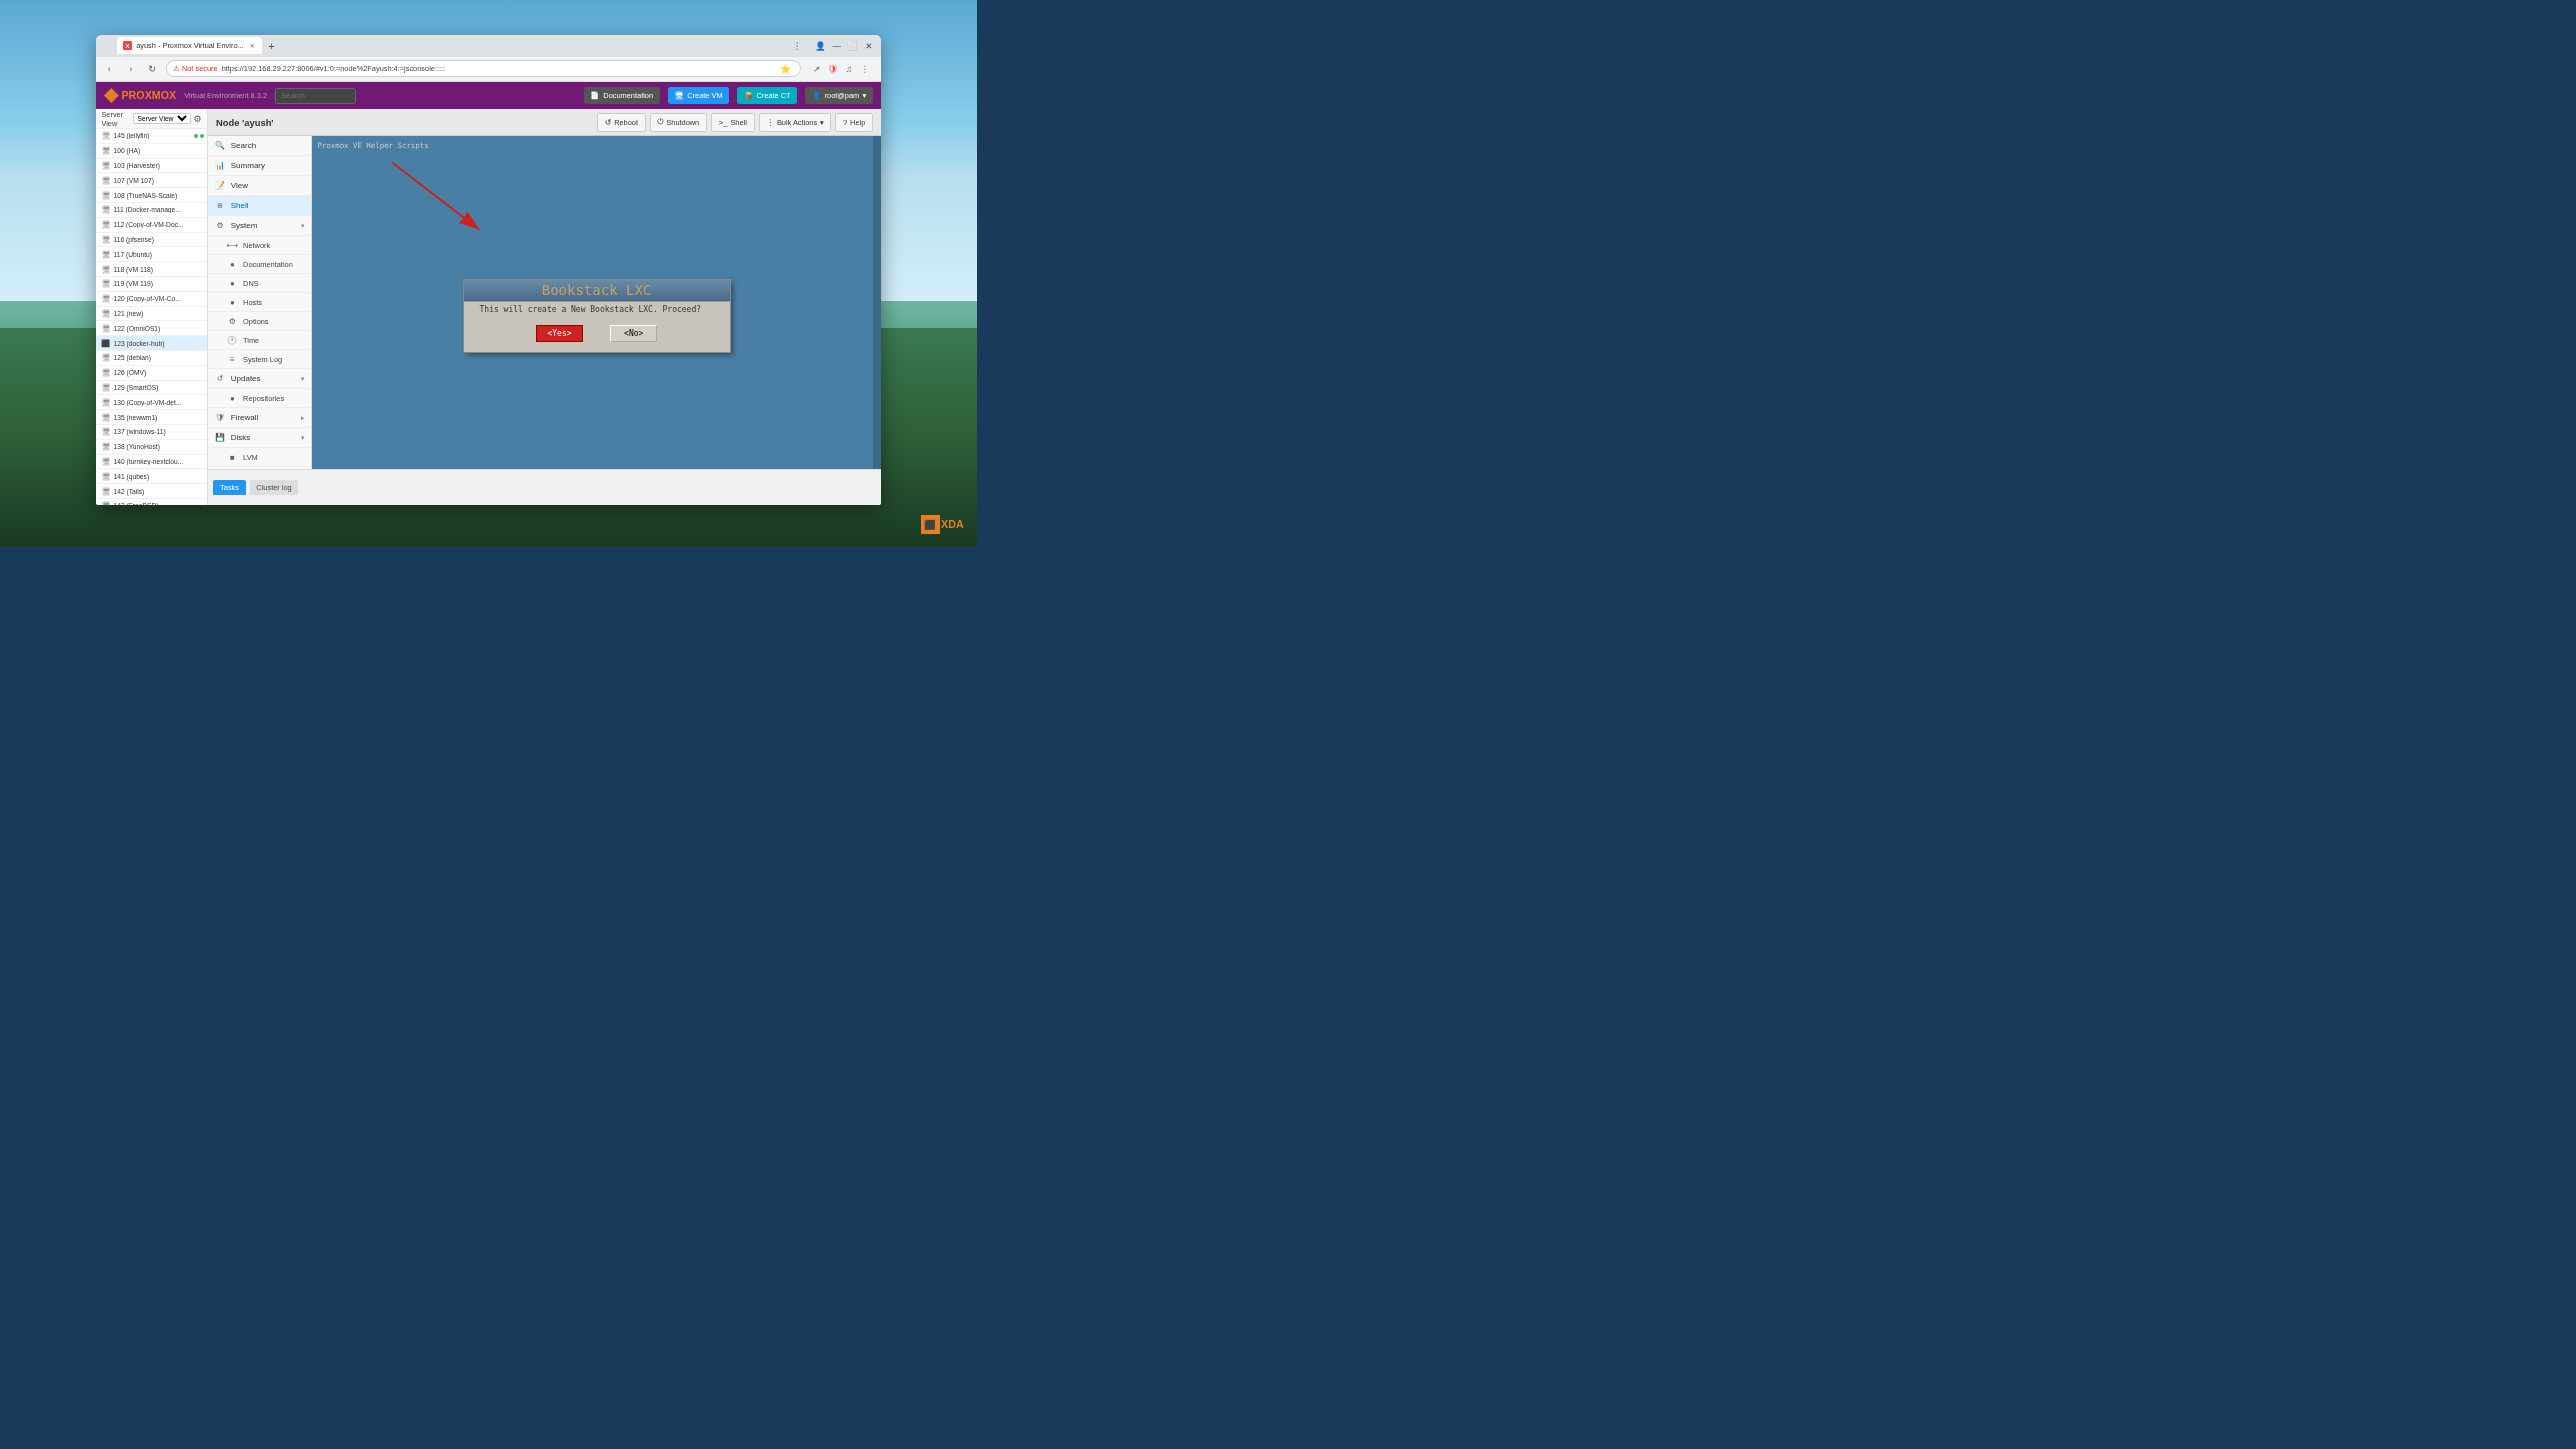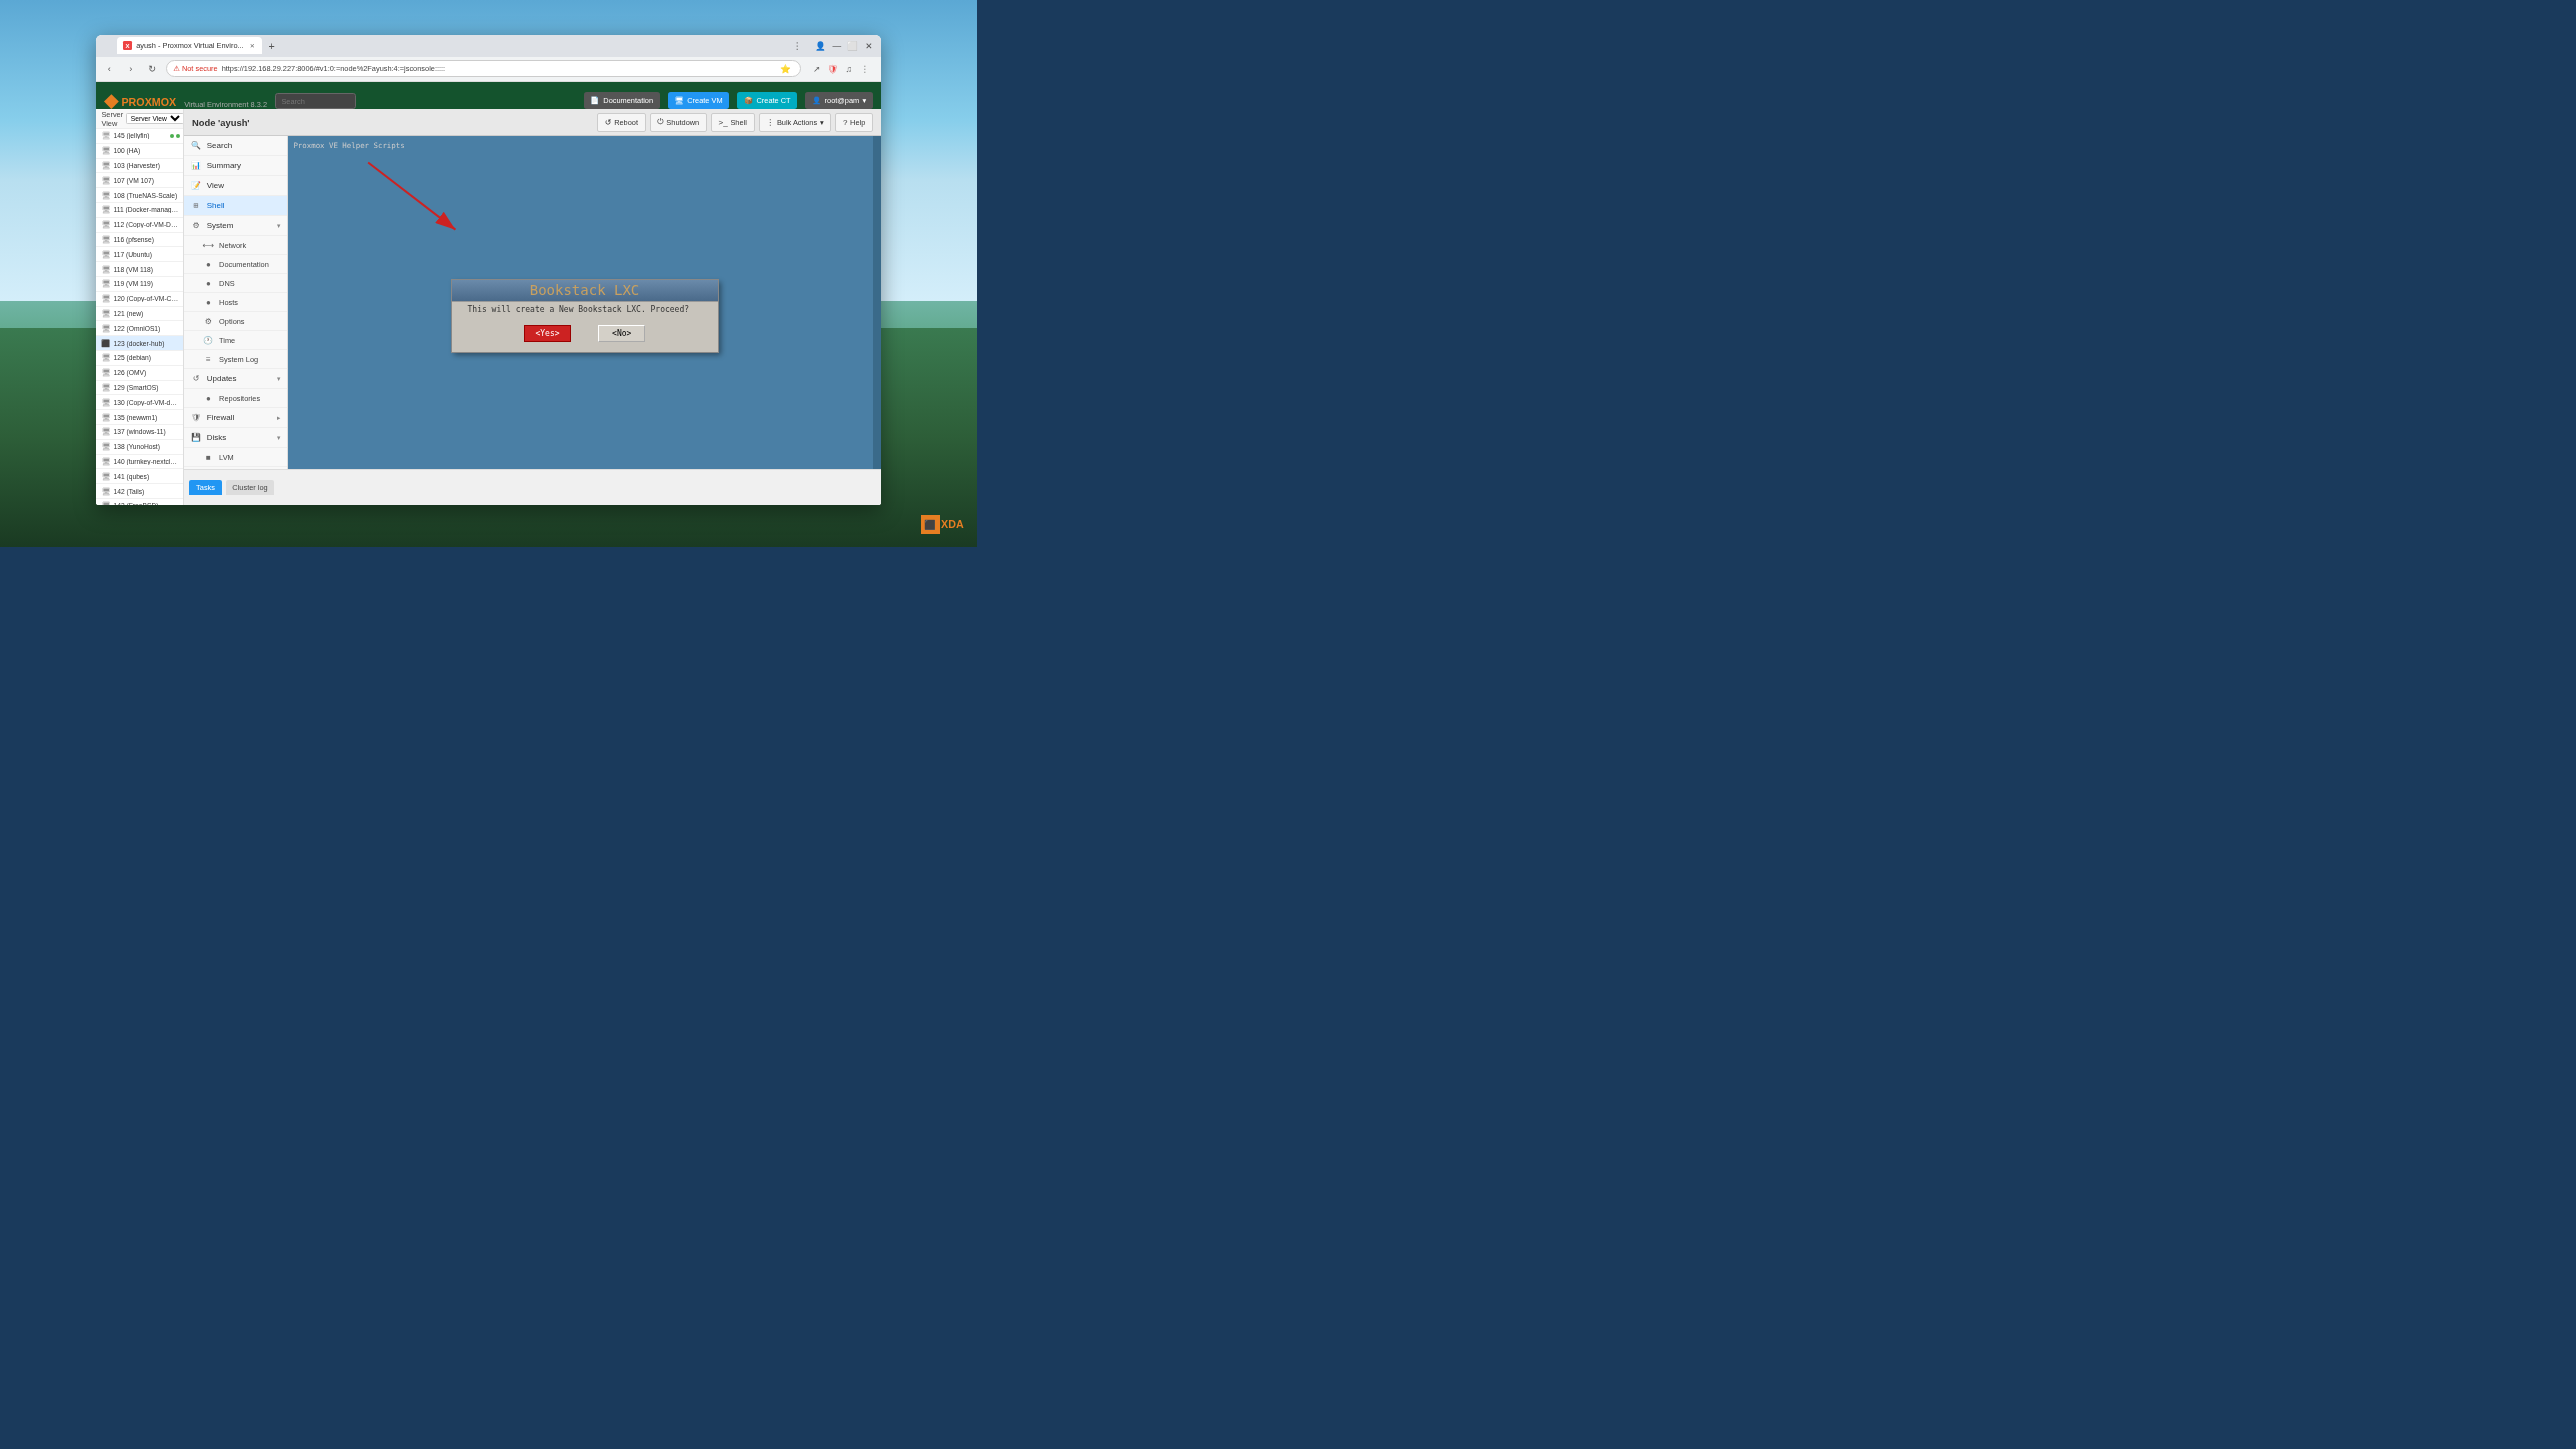--- a/index.html
+++ b/index.html
@@ -171,23 +171,23 @@
       flex: 1;
       display: flex;
       flex-direction: column;
       overflow: hidden;
       background: #f5f5f5;
     }
 
     
     .px-header {
       height: 27px;
-      background: #14532d;
-      display: flex;
-      align-items: flex-end;
+      background: #701a75;
+      display: flex;
+      align-items: center;
       padding: 0 8px;
       gap: 8px;
     }
     .px-logo {
       display: flex;
       align-items: center;
       gap: 2.7px;
     }
     .px-logo-icon {
       width: 14.8px;
@@ -230,21 +230,21 @@
 
     
     .px-main {
       flex: 1;
       display: flex;
       overflow: hidden;
     }
 
     
     .px-sidebar {
-      width: 88px;
+      width: 112px;
       background: #fff;
       border-right: 0.7px solid #ddd;
       overflow-y: auto;
       flex-shrink: 0;
     }
     .sidebar-header {
       height: 20px;
       display: flex;
       align-items: center;
       padding: 0 5.4px;

